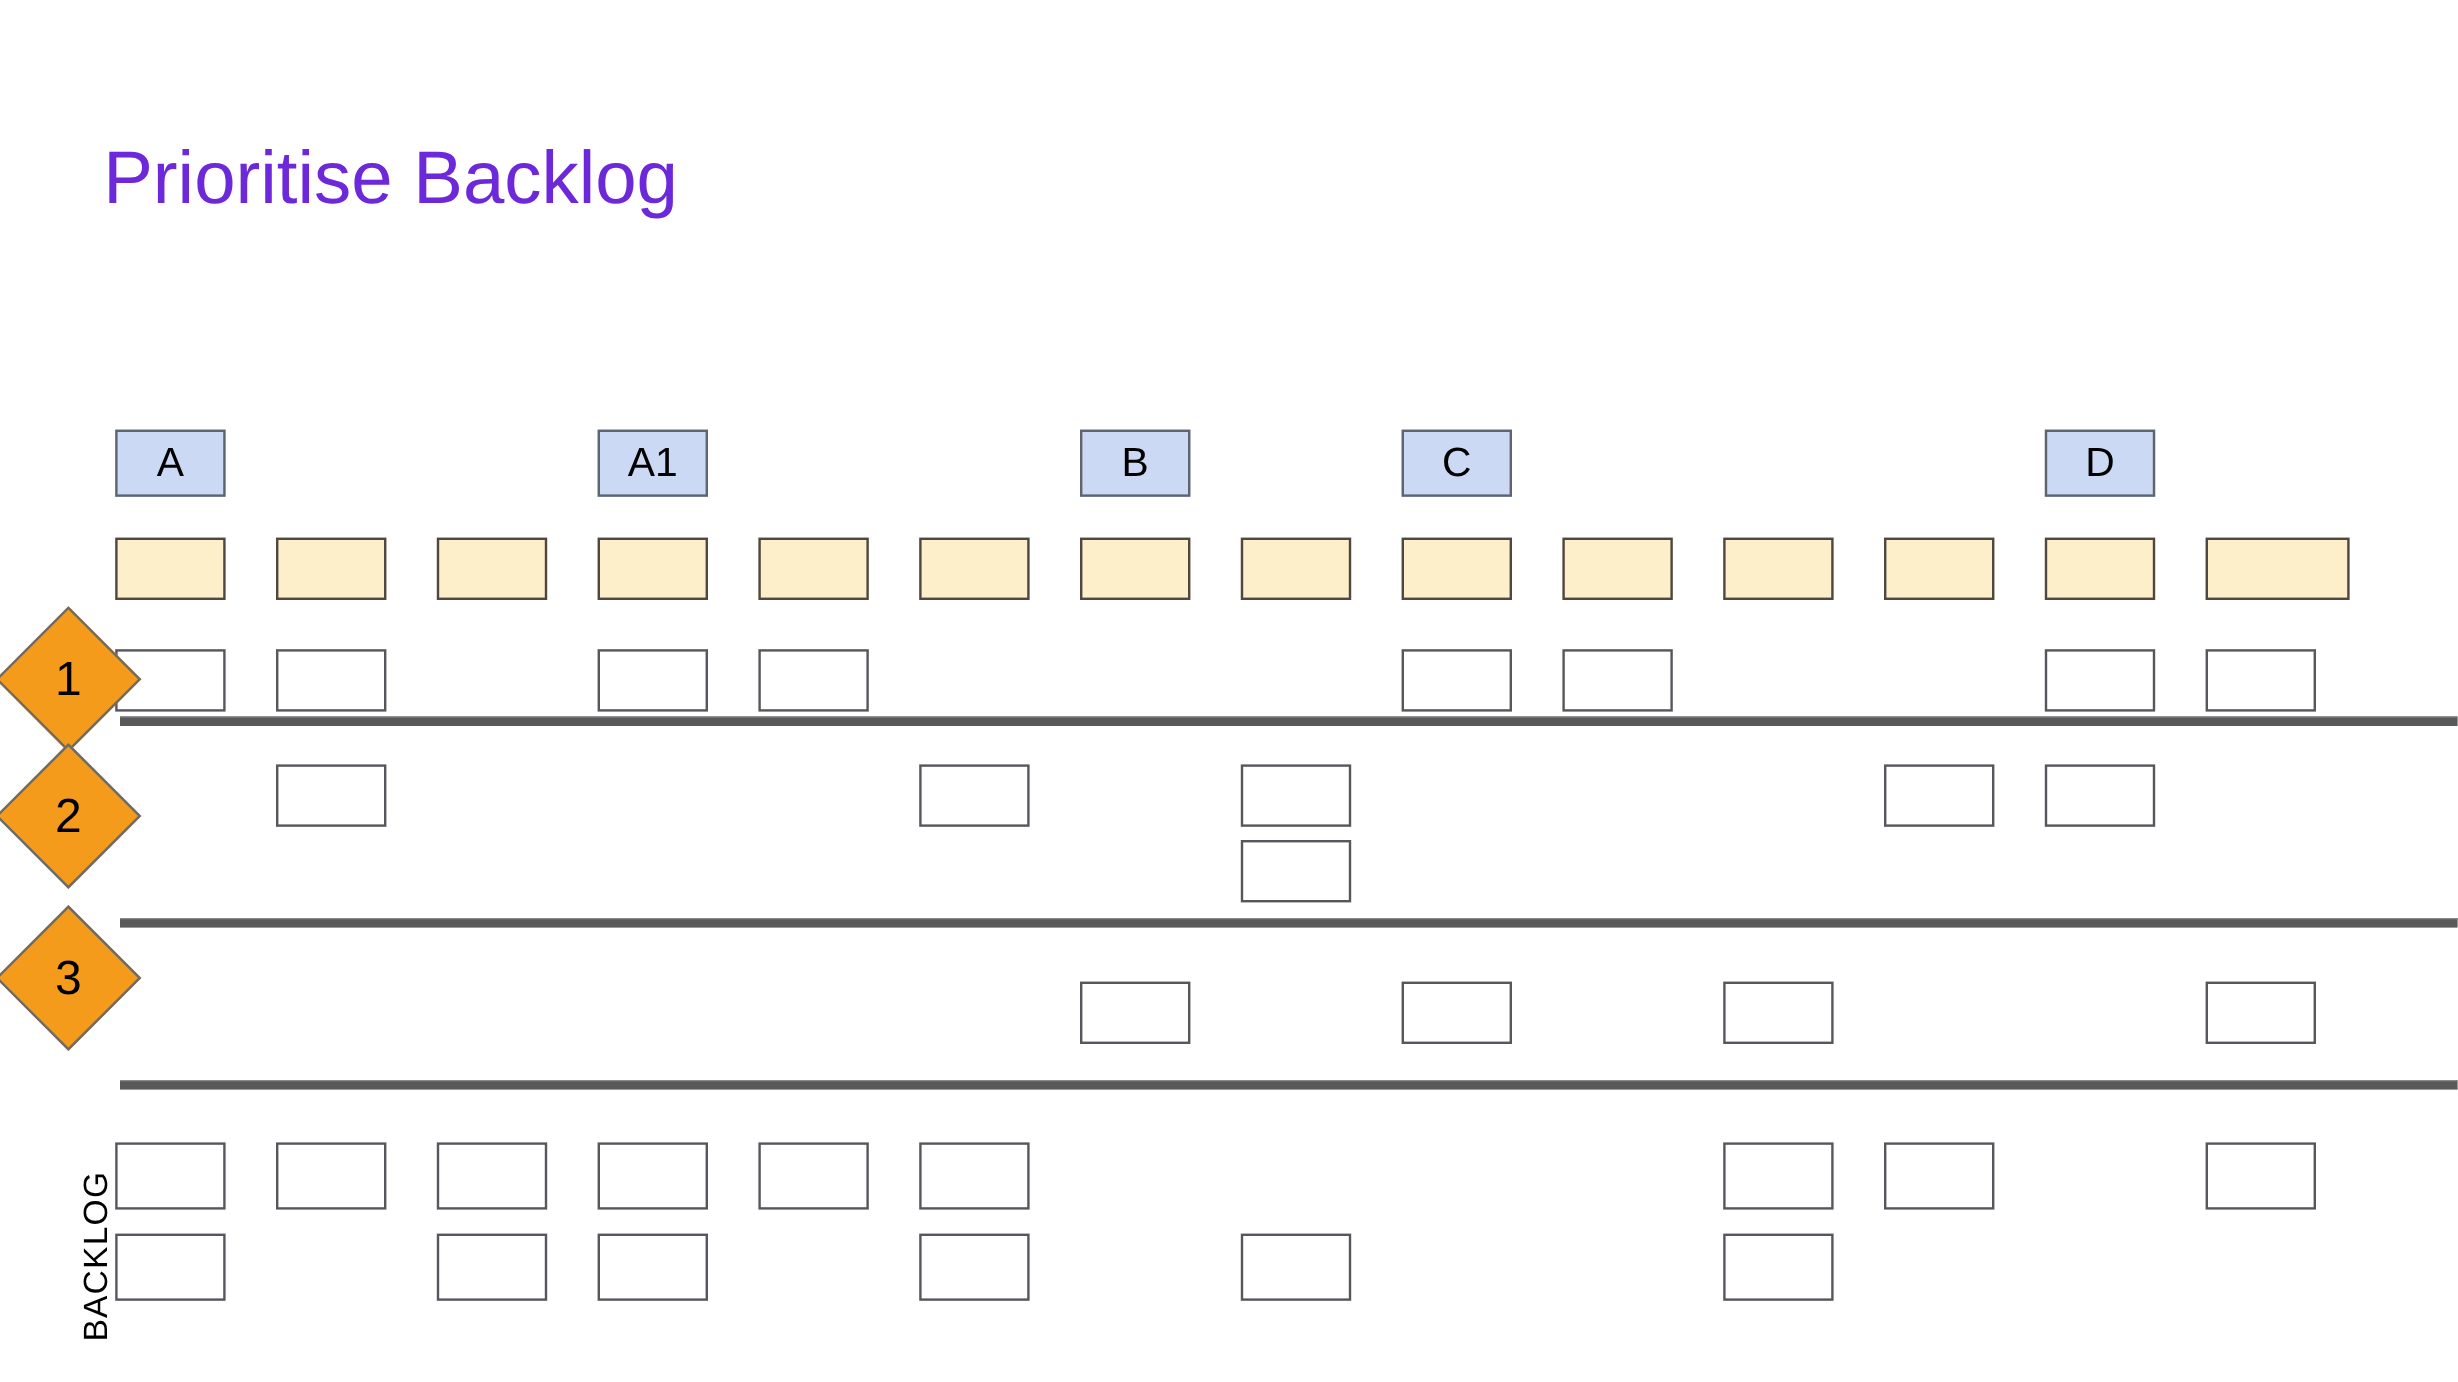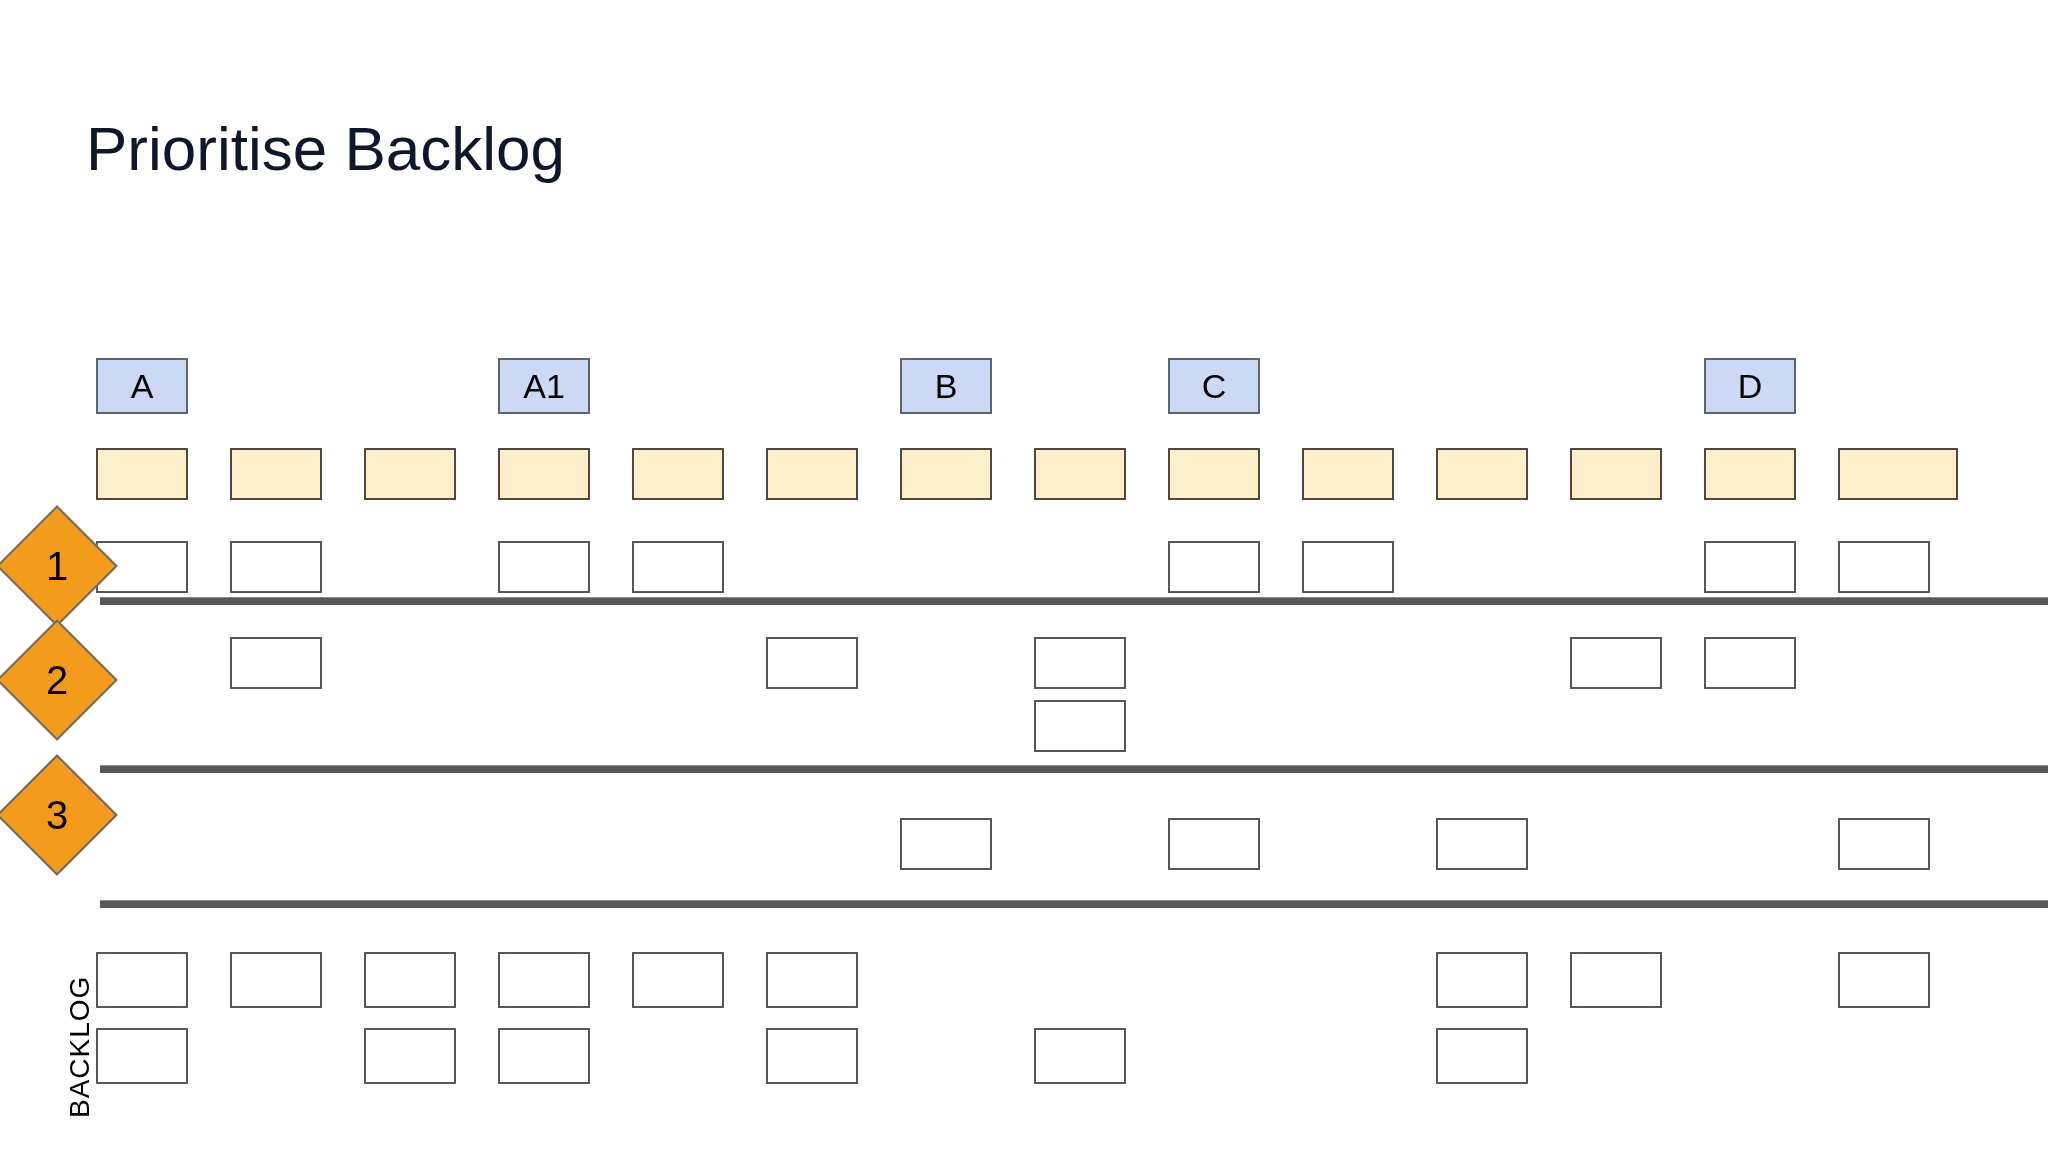--- a/index.html
+++ b/index.html
@@ -10,21 +10,21 @@
     overflow:hidden;
     position:relative;
   }
   #board{position:absolute;left:0;top:0;width:2048px;height:1152px;}
 
   .title{
     position:absolute;
     left:86px; top:118px;
     font-size:62px;
     line-height:1.0;
-    color:#0f172a;
+    color:#6d28d9;
     white-space:nowrap;
     letter-spacing:0px;
   }
 
   
   .box{
     position:absolute;
     box-sizing:border-box;
     border:2px solid #4a4a4a;
     background:#ffffff;

